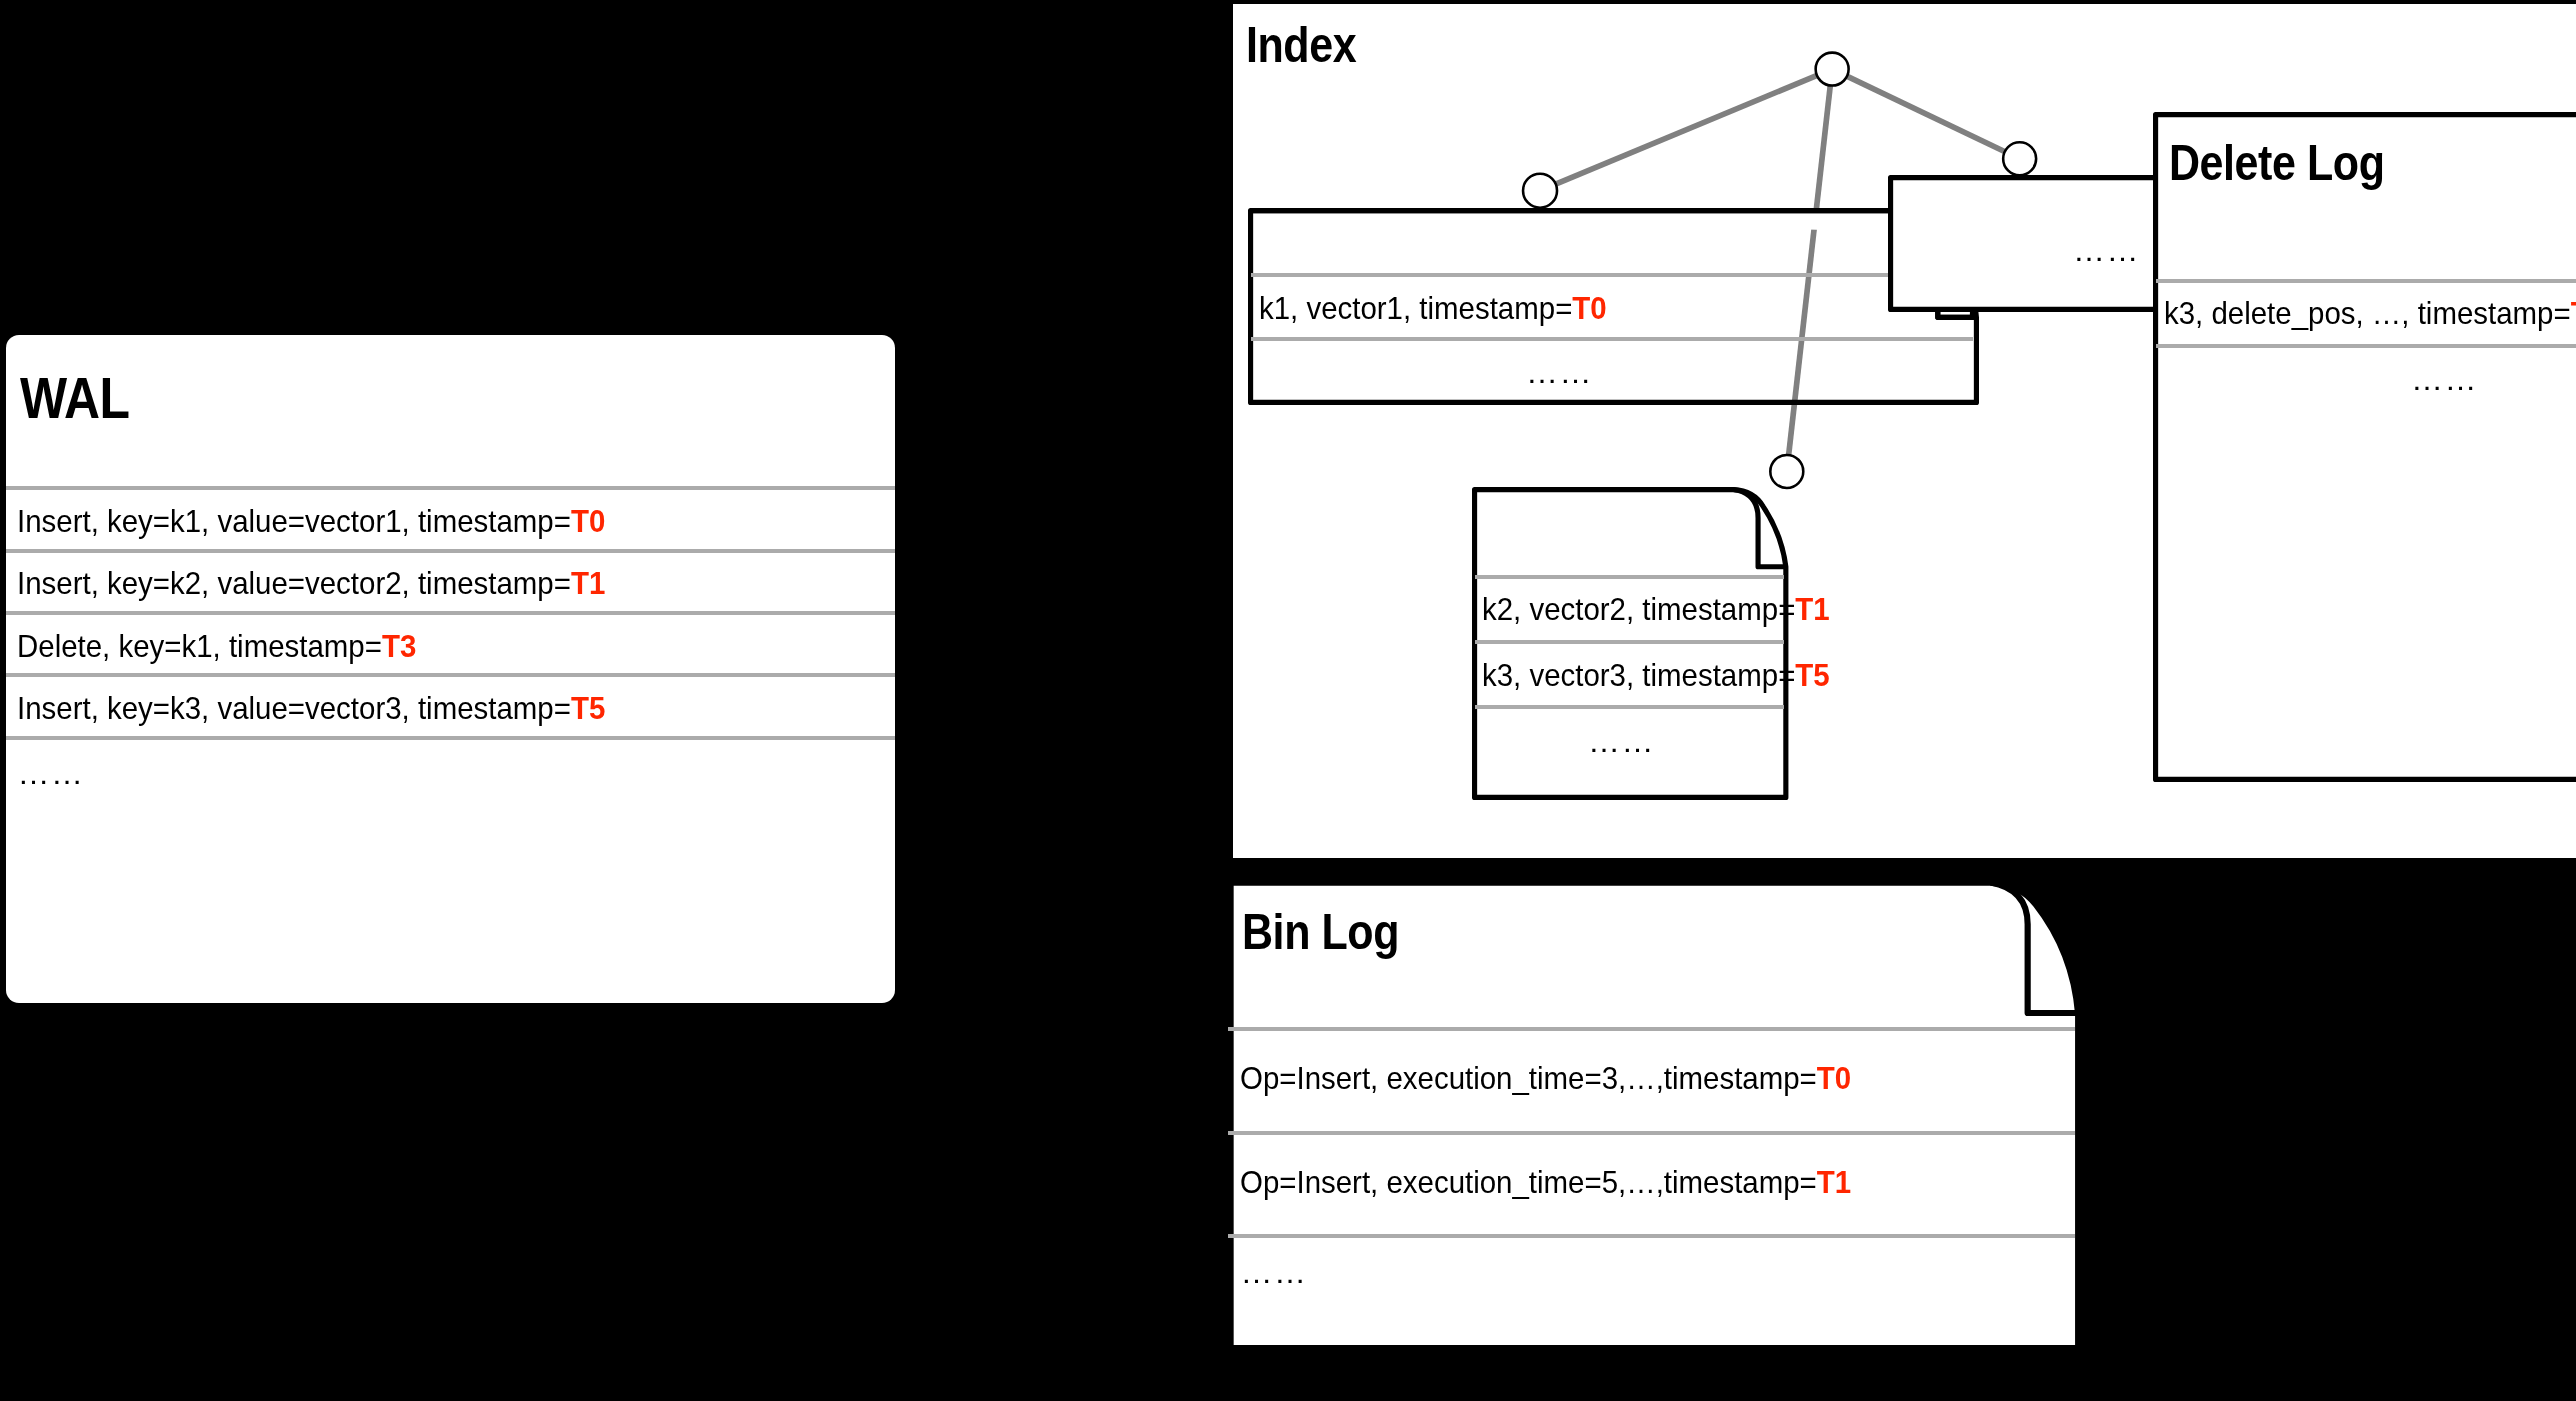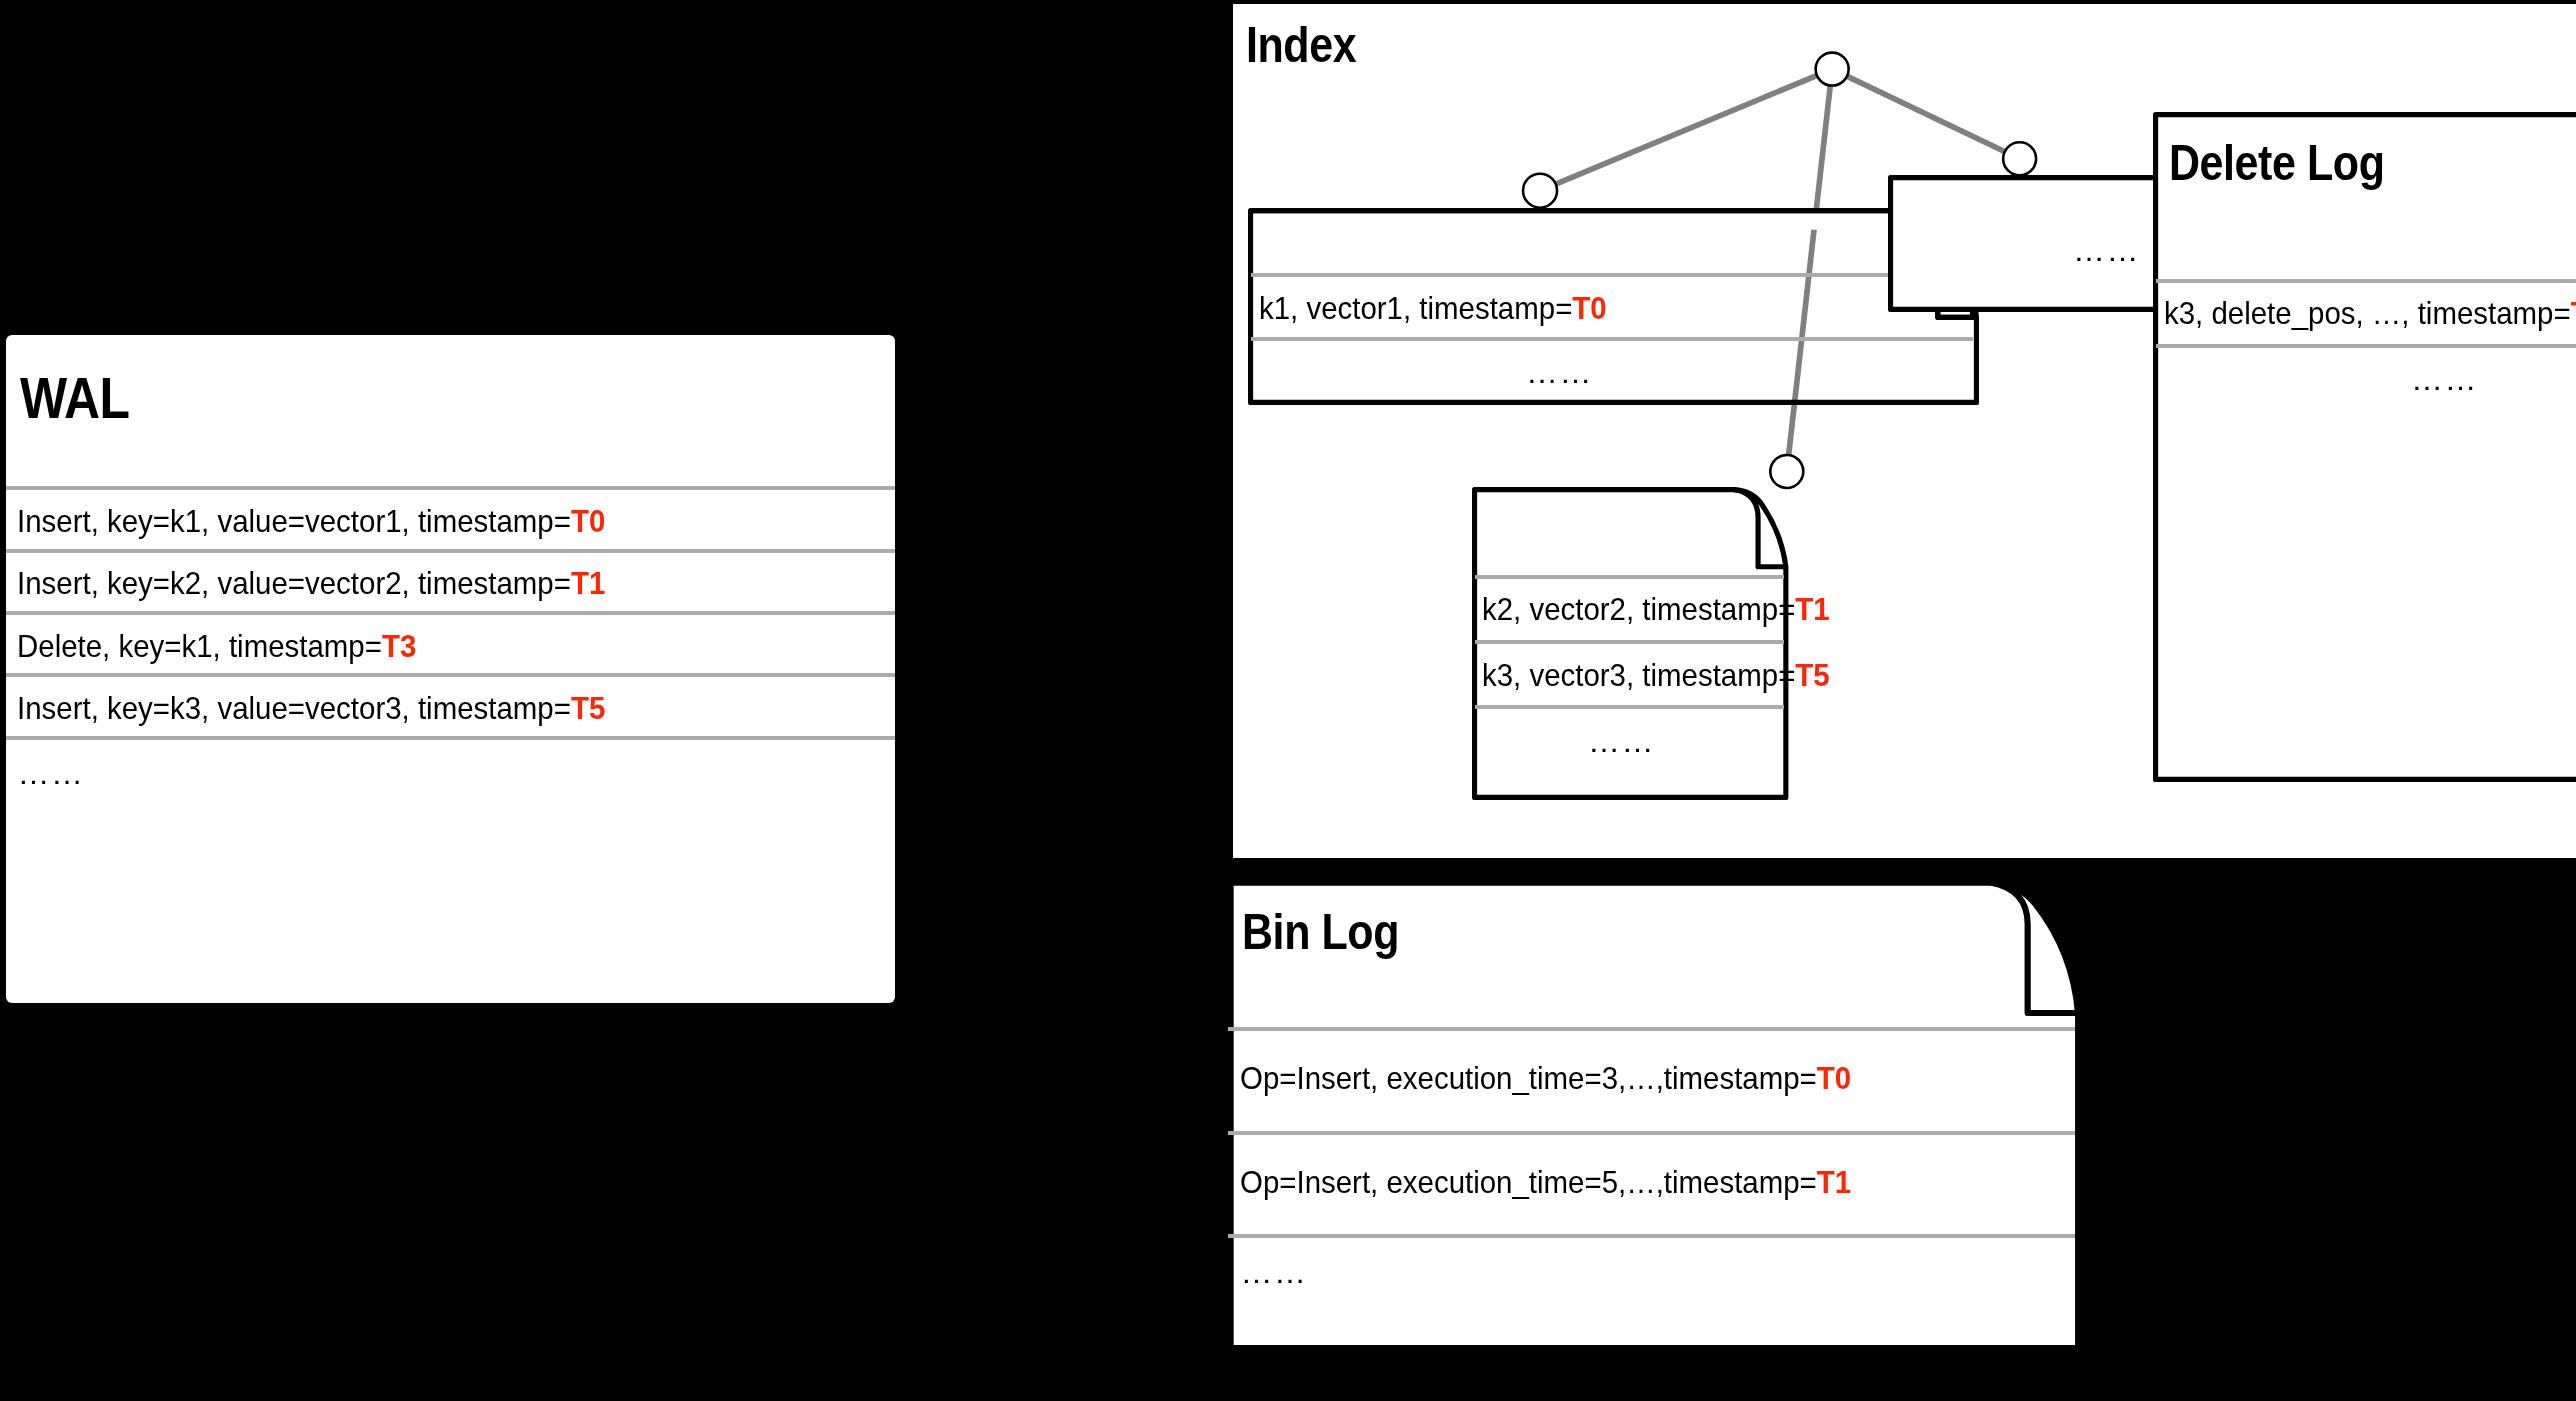--- a/index.html
+++ b/index.html
@@ -17,21 +17,21 @@
     font-family: "Liberation Sans", sans-serif;
   }
 
   
   .panel {
     position: absolute;
     background: #ffffff;
     box-sizing: border-box;
   }
   .panel-rounded {
-    border-radius: 6px;
+    border-radius: 13px;
   }
 
   
   .title {
     position: absolute;
     font-family: "Liberation Sans Narrow", "Liberation Sans", sans-serif;
     font-weight: bold;
     color: #000000;
     letter-spacing: -0.5px;
     white-space: nowrap;

